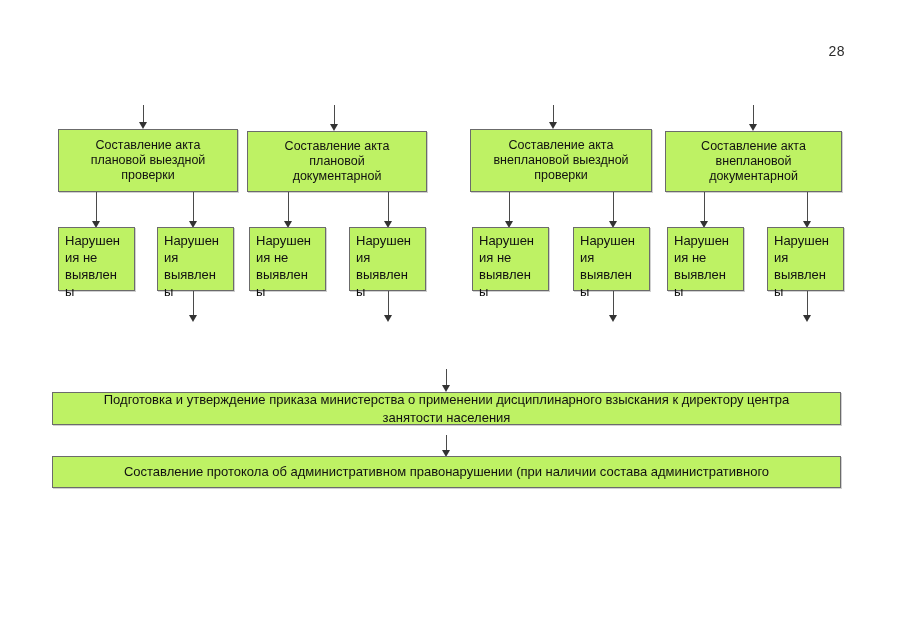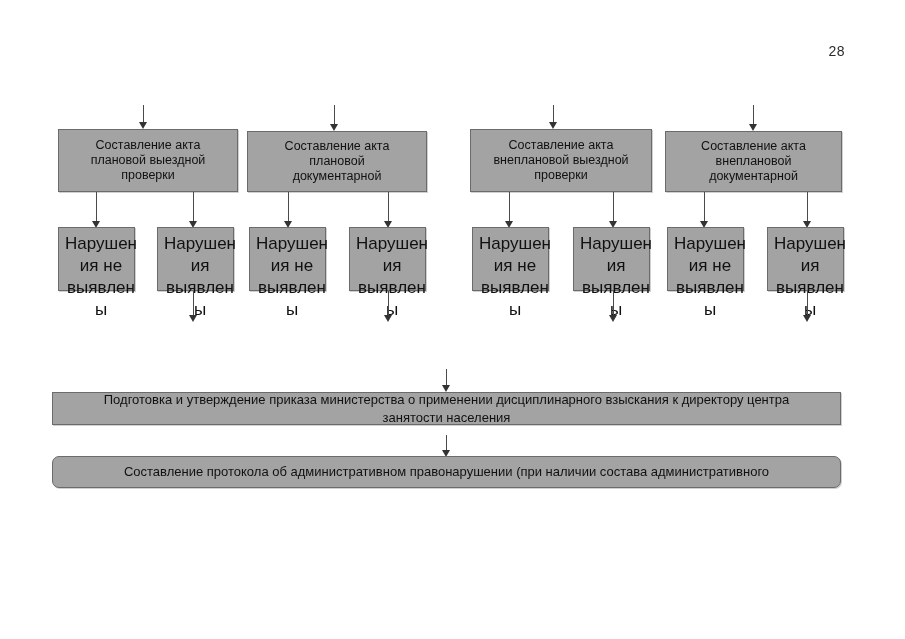--- a/index.html
+++ b/index.html
@@ -19,39 +19,39 @@
     font-size:14px;
     color:#2b2b2b;
     letter-spacing:.5px;
   }
 
   
   .box{
     position:absolute;
     box-sizing:border-box;
     border:1px solid #6b6b6b;
-    background:#a3a3a3;
+    background:#bef264;
     display:flex;
     align-items:center;
     justify-content:center;
     text-align:center;
     line-height:1.22;
     color:#111111;
     box-shadow:1px 1px 0 rgba(120,120,120,.35);
   }
   .box .txt{display:block;padding:0 4px;}
 
   .top-box{font-size:12.5px;}
   .top-box .txt{white-space:pre-line;}
 
   .small-box{
-    font-size:17px;
+    font-size:13px;
     align-items:flex-start;
     justify-content:flex-start;
-    text-align:center;
+    text-align:left;
     padding:5px 0 0 6px;
     line-height:1.30;
   }
   .small-box .txt{padding:0;white-space:pre-line;}
 
   .wide-box{font-size:13px;padding:0 10px;}
   .wide-box .txt{white-space:pre-line;line-height:1.35;}
 
   
   .vline{
@@ -193,17 +193,17 @@
   <div class="arrowhead" style="left:442px;top:385px;"></div>
 
   <div class="box wide-box" style="left:52px;top:392px;width:789px;height:33px;">
     <span class="txt">Подготовка и утверждение приказа министерства о применении дисциплинарного взыскания к директору центра
 занятости населения</span>
   </div>
 
   <div class="vline" style="left:446px;top:435px;height:16px;"></div>
   <div class="arrowhead" style="left:442px;top:450px;"></div>
 
-  <div class="box wide-box" style="left:52px;top:456px;width:789px;height:32px;border-radius:7px;">
+  <div class="box wide-box" style="left:52px;top:456px;width:789px;height:32px;">
     <span class="txt">Составление протокола об административном правонарушении (при наличии состава административного</span>
   </div>
 
 </div>
 
 </body></html>

